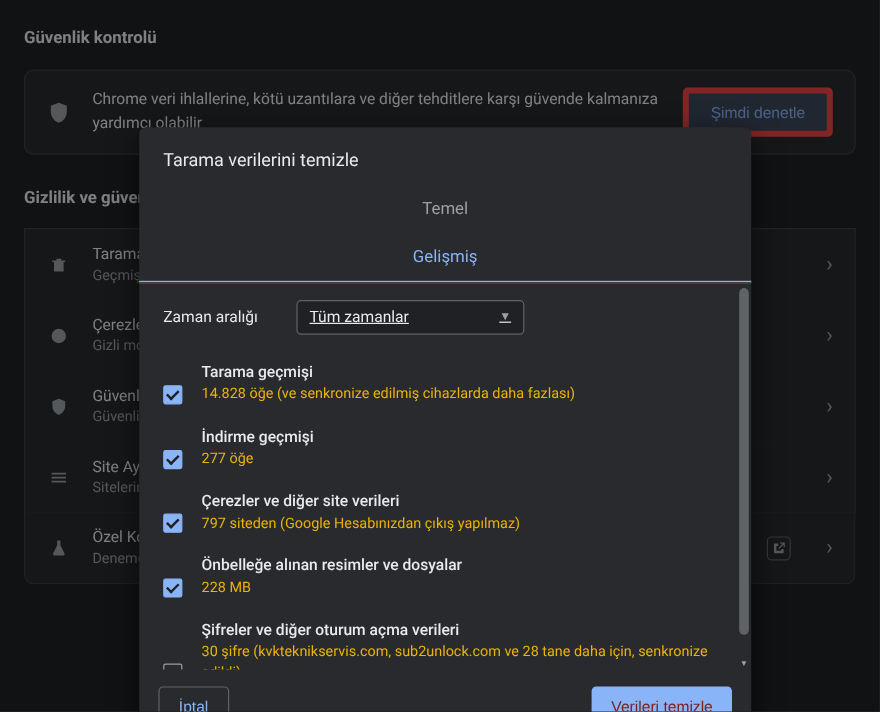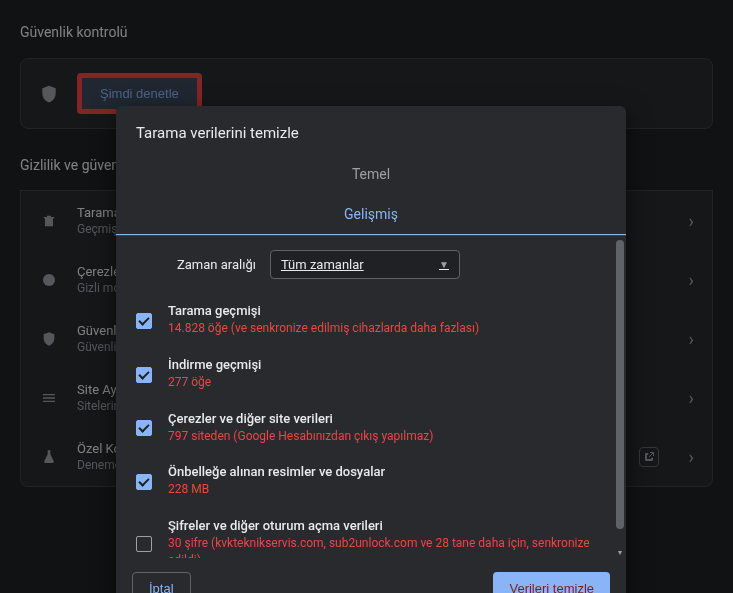--- a/index.html
+++ b/index.html
@@ -10,21 +10,21 @@
     font-family: Roboto, Arial, sans-serif;
     font-size: 13px;
     color: #e8eaed;
     overflow: hidden;
     position: relative;
   }
   .page { padding: 24px 20px; }
   .section-title {
     color: #e8eaed;
     font-size: 14px;
-    font-weight: 400;
+    font-weight: 700;
     margin-bottom: 18px;
   }
   .card {
     background: #292a2d;
     border: 1px solid #3c4043;
     border-radius: 8px;
     padding: 14px 18px;
     display: flex;
     align-items: center;
     gap: 18px;
@@ -102,40 +102,39 @@
     border-bottom-color: #8ab4f8;
   }
   .tabline { height:1px; background:#3c4043; margin-top:-1px;}
   .body {
     position: relative;
     height: 322px;
     padding: 14px 4px 14px 20px;
     overflow: hidden;
   }
   .time-row {
-    display:flex; align-items:center; gap:14px;
+    display:flex; align-items:center; gap:32px;
     margin-bottom: 14px;
-    margin-left: 41px;
   }
   .time-label { color:#e8eaed; font-size:13px;}
   .dropdown {
     display:flex; align-items:center; justify-content:space-between;
     background:#202124;
     border:1px solid #5f6368;
     border-radius:4px;
     padding: 6px 10px;
     min-width: 190px;
     font-size: 13px;
     color:#e8eaed;
     cursor:pointer;
     text-decoration:underline;
   }
   .dropdown .arrow-down { color:#9aa0a6; font-size:10px; margin-left:20px;}
   .checkrow {
-    display:flex; align-items:center; gap:16px;
+    display:flex; align-items:flex-end; gap:16px;
     padding: 10px 16px 10px 0;
   }
   .checkbox {
     width:16px; height:16px; border-radius:2px;
     border: 1.5px solid #9aa0a6;
     flex-shrink:0;
     margin-top: 2px;
     display:flex; align-items:center; justify-content:center;
     cursor:pointer;
   }
@@ -144,21 +143,21 @@
   }
   .checkbox.ck::after {
     content:""; display:block;
     width:4px; height:8px;
     border: solid #202124;
     border-width: 0 2px 2px 0;
     transform: rotate(45deg);
     margin-top:-2px;
   }
   .checktxt .ct { color:#e8eaed; font-size:13px; font-weight:500;}
-  .checktxt .cs { color:#ef4444; font-size:12px; margin-top:2px; line-height:1.4;}
+  .checktxt .cs { color:#eab308; font-size:12px; margin-top:2px; line-height:1.4;}
   .scroll-track {
     position:absolute; top:4px; right:0; bottom:4px; width:12px;
     background:transparent;
   }
   .scroll-thumb {
     position:absolute; top:0; right:2px; width:8px; height:92%;
     background:#5f6368; border-radius:4px;
   }
   .scroll-arrow {
     position:absolute; right:2px; width:8px; height:8px;
@@ -183,20 +182,21 @@
 <body>
 
 <div class="page">
   <div class="section-title">Güvenlik kontrolü</div>
   <div class="card">
     <span>
       <svg width="20" height="20" viewBox="0 0 24 24" fill="#9aa0a6">
           <path d="M12 2l8 3v6c0 5-3.4 9.7-8 11-4.6-1.3-8-6-8-11V5l8-3z"></path>
         </svg>
     </span>
+    <div class="card-text">Chrome veri ihlallerine, kötü uzantılara ve diğer tehditlere karşı güvende kalmanıza yardımcı olabilir</div>
     <button class="primary-btn-outline">Şimdi denetle</button>
   </div>
 
   <div class="section2">
     <div class="section-title">Gizlilik ve güvenlik</div>
 
     <div class="row">
       <span class="icon">
           <svg width="16" height="16" viewBox="0 0 24 24" fill="#9aa0a6">
             <path d="M6 7h12v13H6zM9 4h6v2H9zM4 6h16v2H4z"></path>

